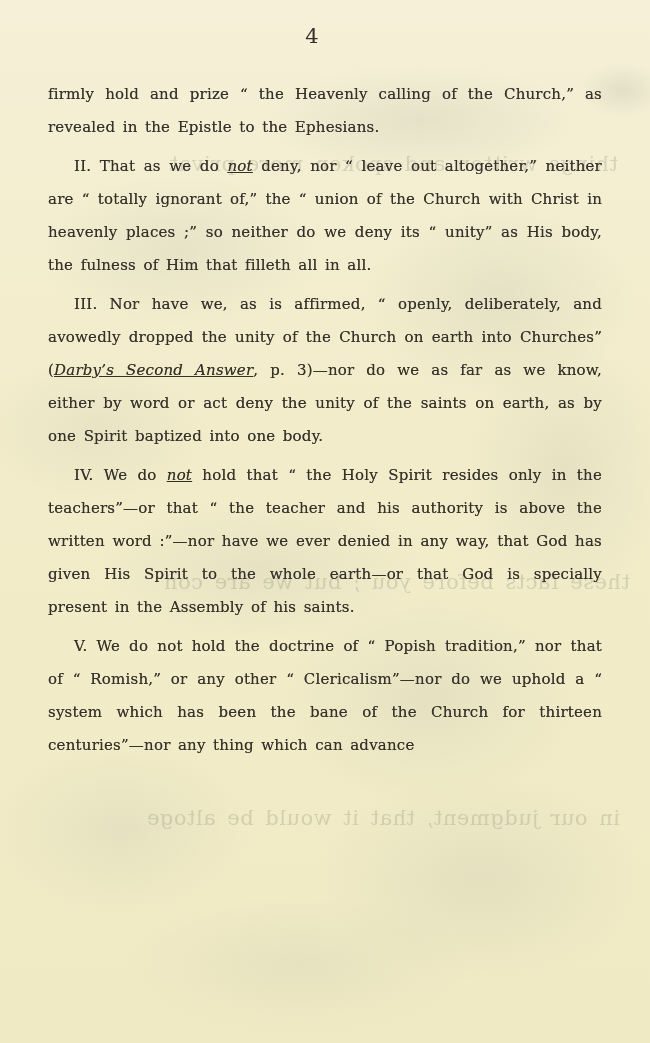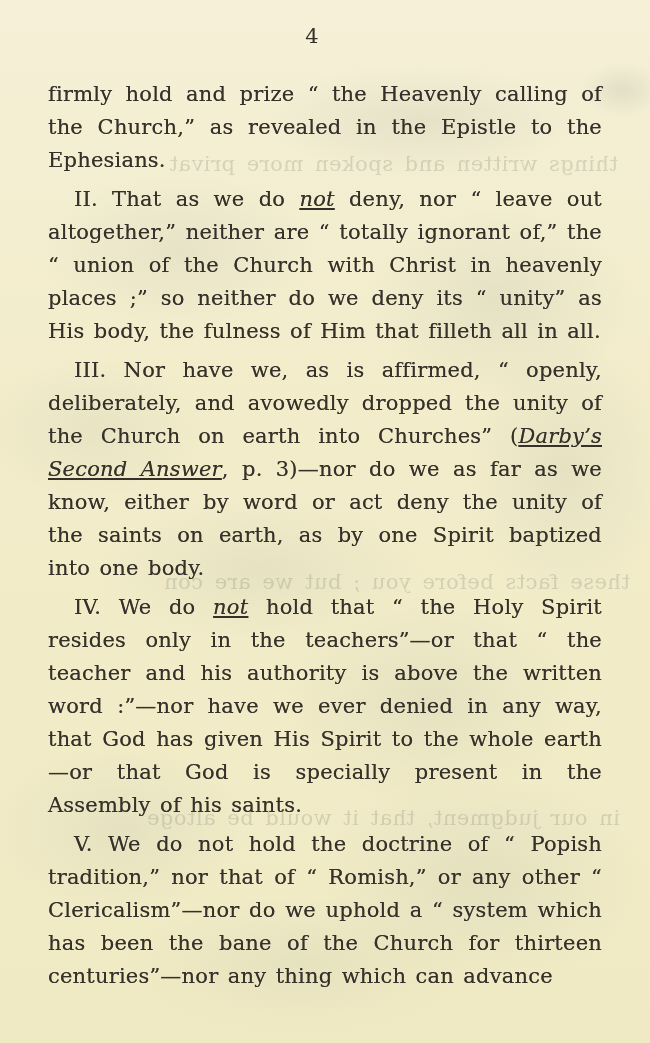--- a/index.html
+++ b/index.html
@@ -60,21 +60,21 @@
     font-size: 21px;
   }
   .text-block {
     position: absolute;
     top: 78px;
     left: 48px;
     width: 554px;
   }
   .para {
     margin: 0 0 6px 0;
-    font-size: 21px;
+    font-size: 15px;
     line-height: 33px;
     text-align: justify;
     letter-spacing: 0.2px;
     word-spacing: 2.5px;
     text-shadow: 0 0 0.5px rgba(53,48,42,0.65);
   }
   .para:last-child { margin-bottom: 0; }
   .para.indent { text-indent: 26px; }
   .it { font-style: italic; text-decoration: underline; }
 </style>

